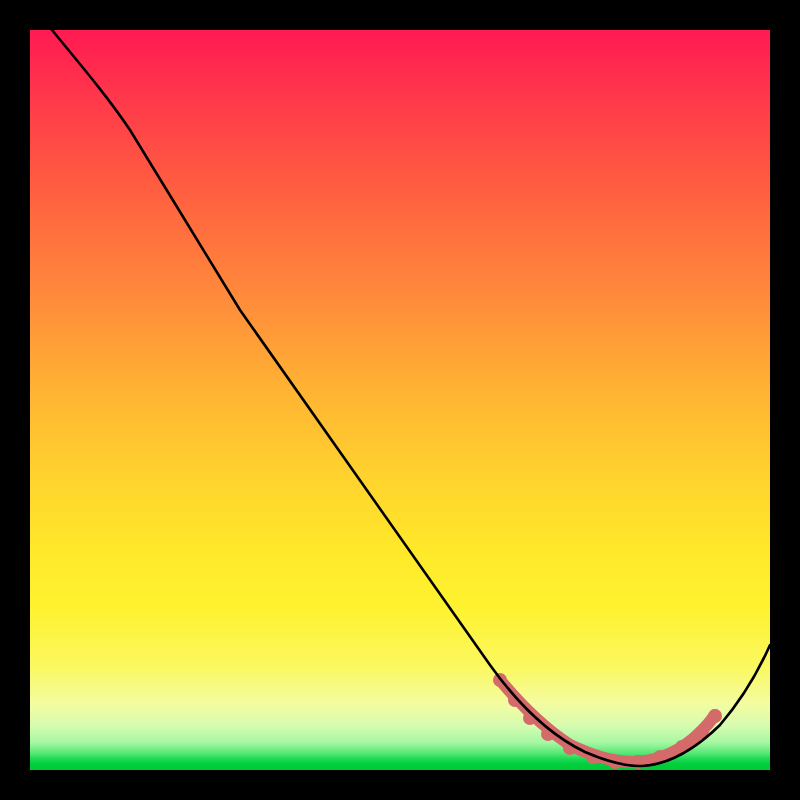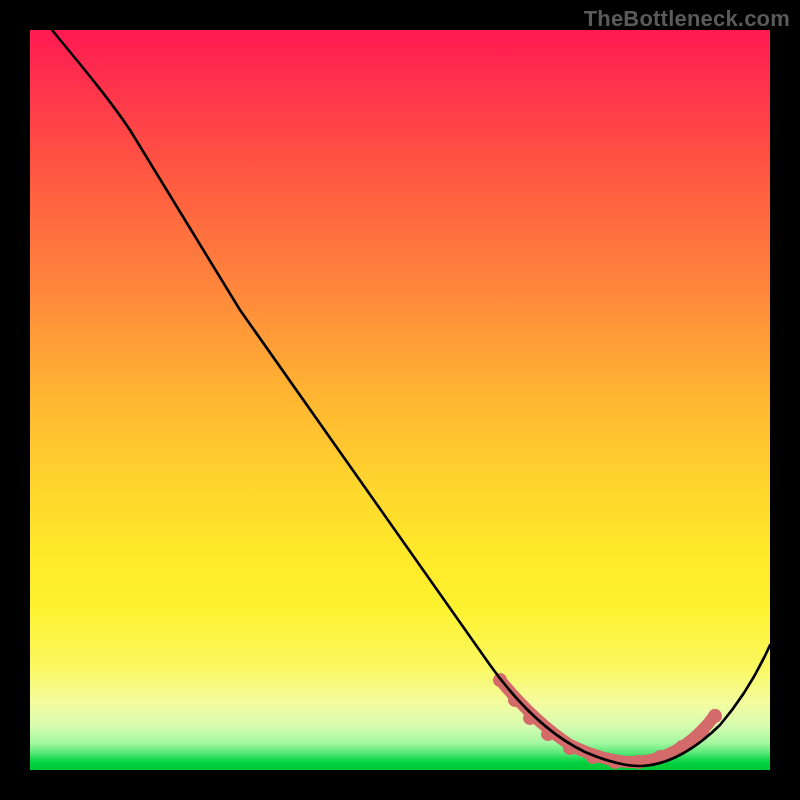--- a/index.html
+++ b/index.html
@@ -79,21 +79,20 @@
     stroke-linejoin: round;
   }
   .curve circle.dot {
     fill: #d46a6a;
   }
 </style>
 </head>
 <body>
 
 <div class="frame">
-  <div class="watermark">TheBottleneck.com</div>
 
   <div class="plot-area">
     <div class="gradient"></div>
 
     <svg class="curve" viewBox="0 0 740 740" preserveAspectRatio="none">
 
       <path class="marker" d="M 470 650
                Q 505 692 540 715
                Q 575 732 602 732
                Q 630 732 655 715

